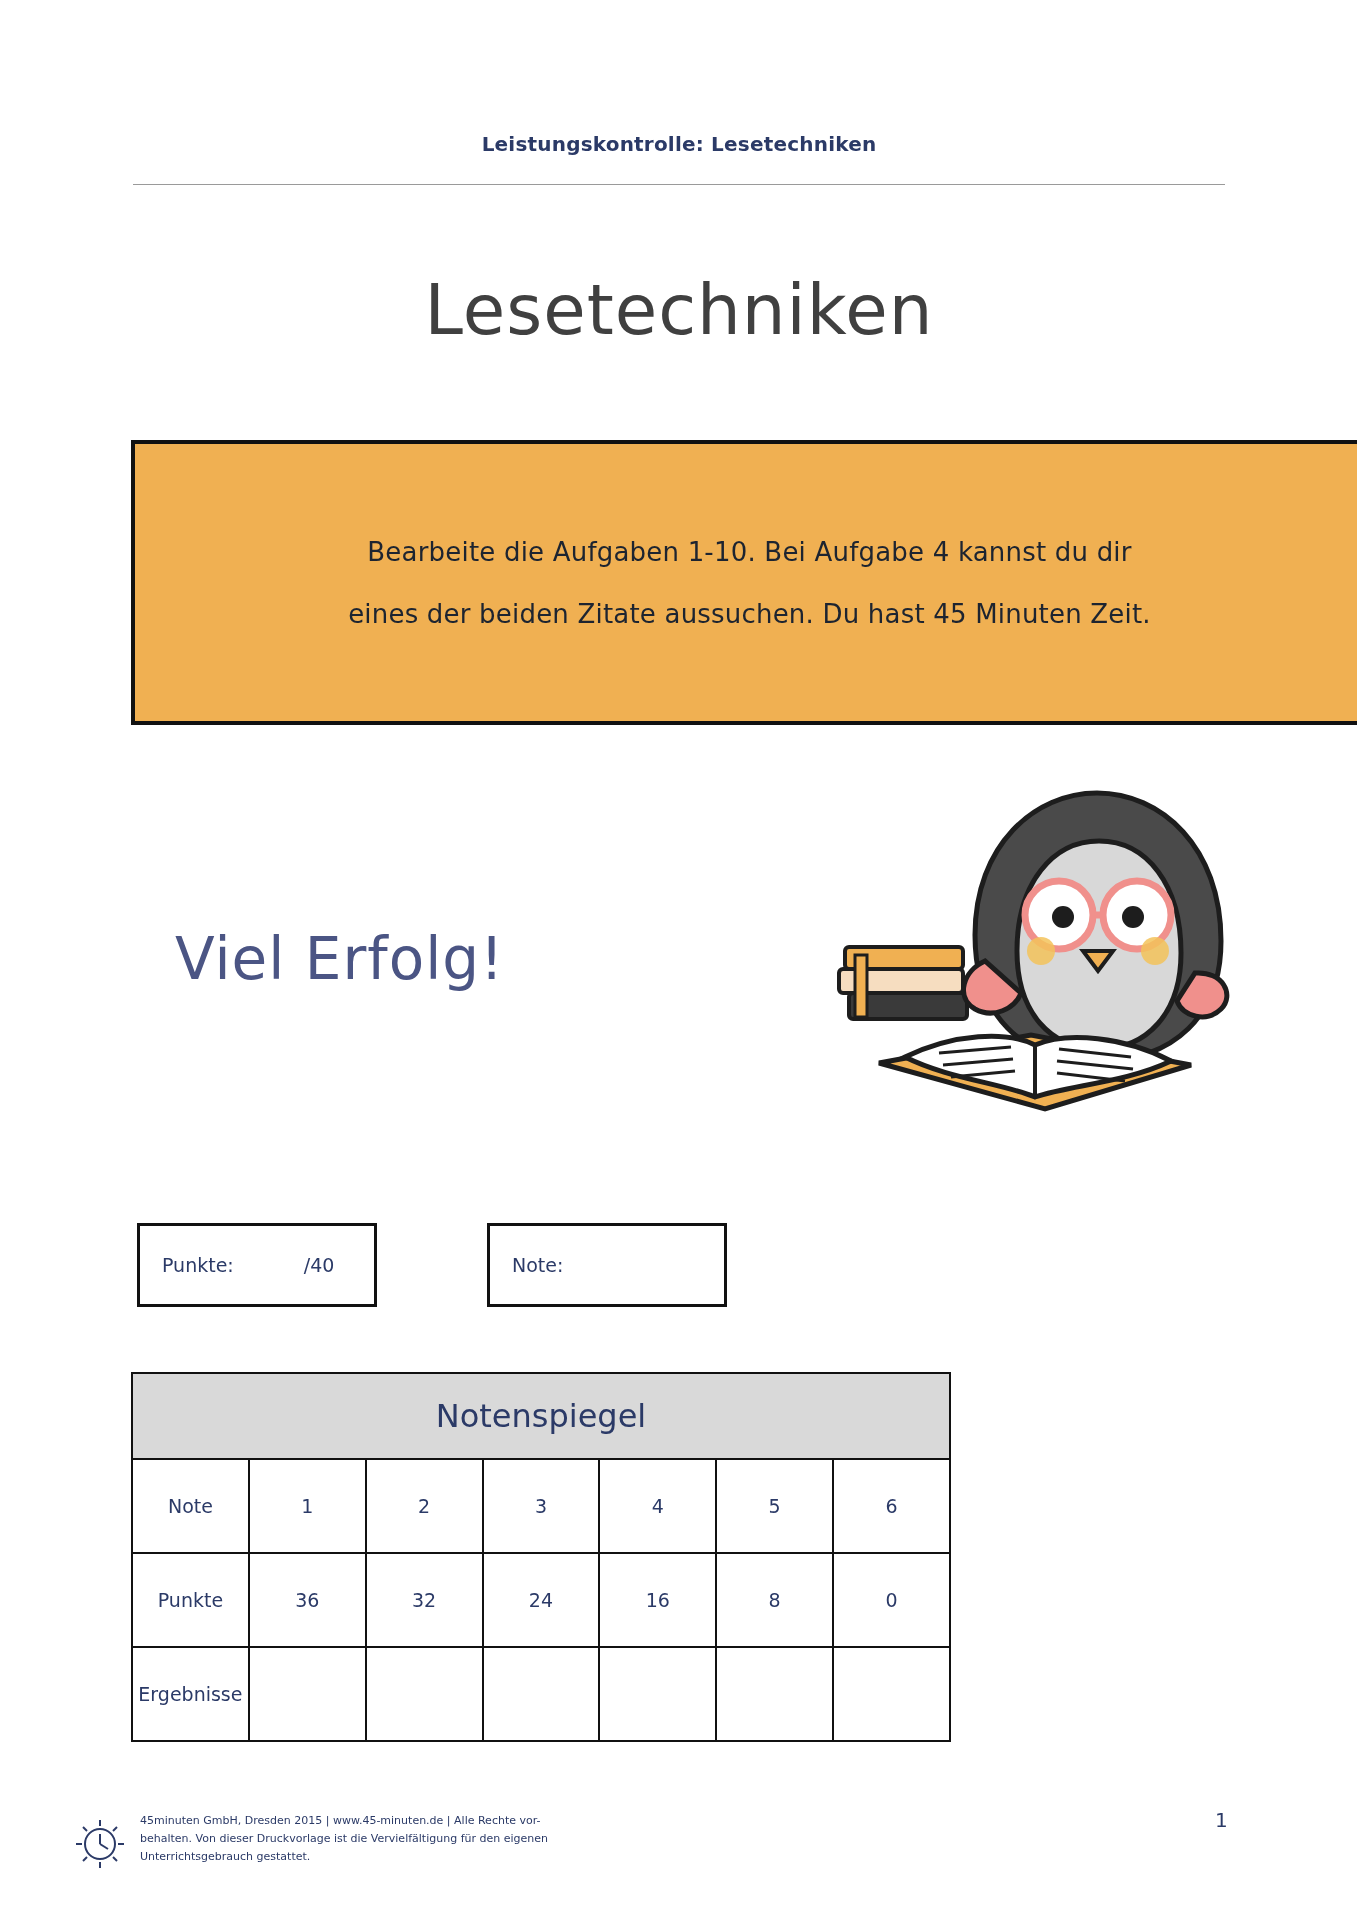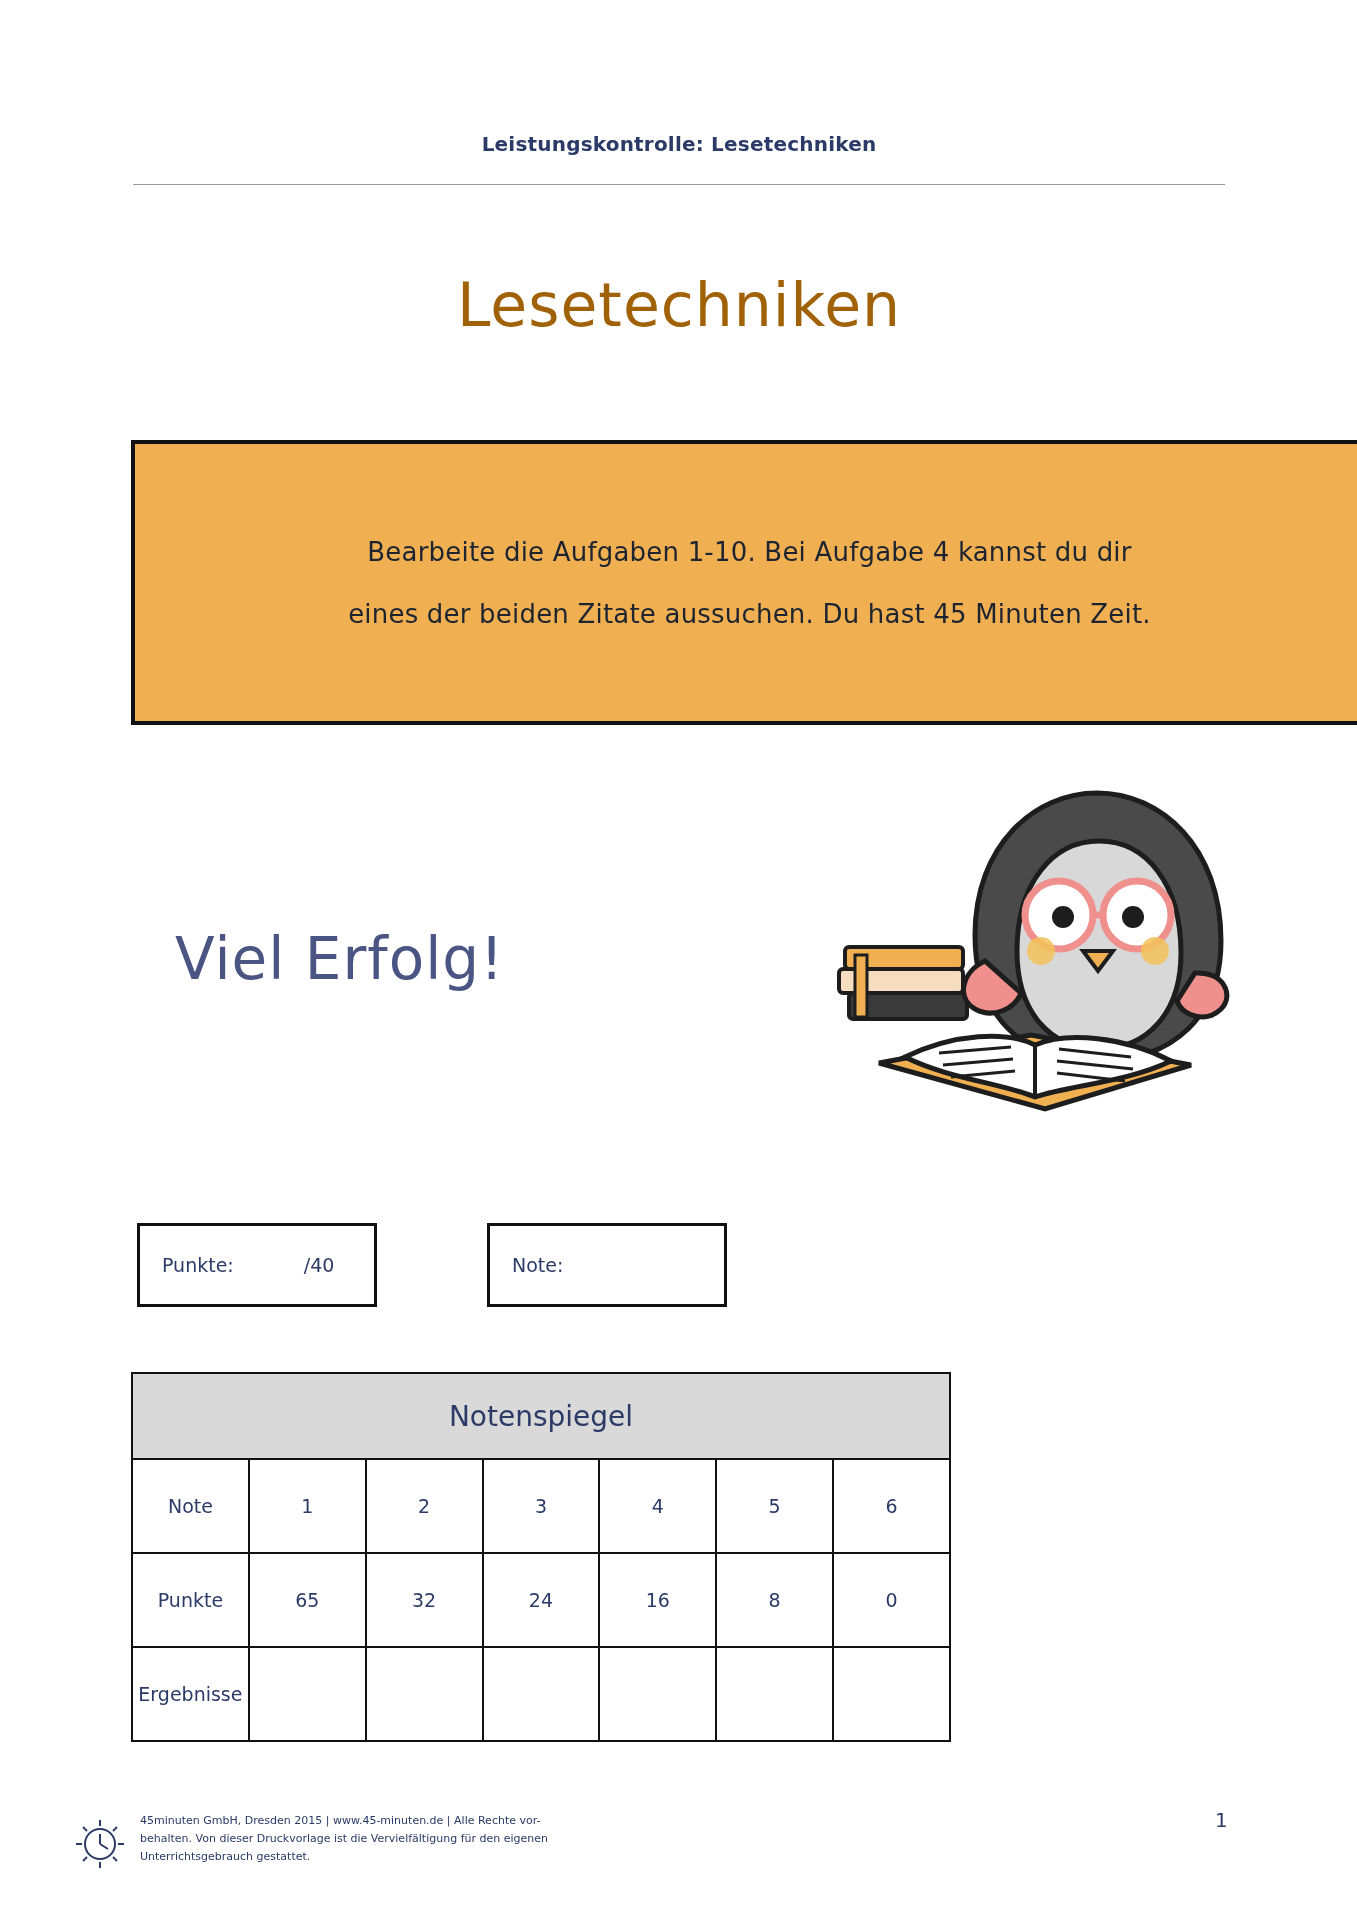--- a/index.html
+++ b/index.html
@@ -47,22 +47,22 @@
     background: #9a9a9a;
   }
 
   
   .title {
     position: absolute;
     left: 133px;
     top: 270px;
     width: 1092px;
     text-align: center;
-    font-size: 60px;
-    color: #a16207;
+    font-size: 69px;
+    color: #404040;
     letter-spacing: 1px;
   }
 
   
   .instruction-box {
     position: absolute;
     left: 131px;
     top: 440px;
     width: 1237px;
     height: 285px;
@@ -132,21 +132,21 @@
     border: 2px solid #111;
     text-align: center;
     font-size: 19px;
     color: #2b3a67;
     font-weight: normal;
     height: 92px;
     padding: 0;
   }
   .grade-table .title-row th {
     background: #d9d9d9;
-    font-size: 28px;
+    font-size: 32px;
     height: 84px;
   }
   .grade-table .rowlabel { width: 148px; margin-top: 6px; }
   .grade-table .datacell { width: 112px; }
   .grade-table .empty-row td { height: 92px; }
 
   
   .footer-icon {
     position: absolute;
     left: 74px;
@@ -255,21 +255,21 @@
       <td class="rowlabel">Note</td>
       <td class="datacell">1</td>
       <td class="datacell">2</td>
       <td class="datacell">3</td>
       <td class="datacell">4</td>
       <td class="datacell">5</td>
       <td class="datacell">6</td>
     </tr>
     <tr>
       <td class="rowlabel">Punkte</td>
-      <td class="datacell">65</td>
+      <td class="datacell">36</td>
       <td class="datacell">32</td>
       <td class="datacell">24</td>
       <td class="datacell">16</td>
       <td class="datacell">8</td>
       <td class="datacell">0</td>
     </tr>
     <tr class="empty-row">
       <td class="rowlabel">Ergebnisse</td>
       <td class="datacell"></td>
       <td class="datacell"></td>

